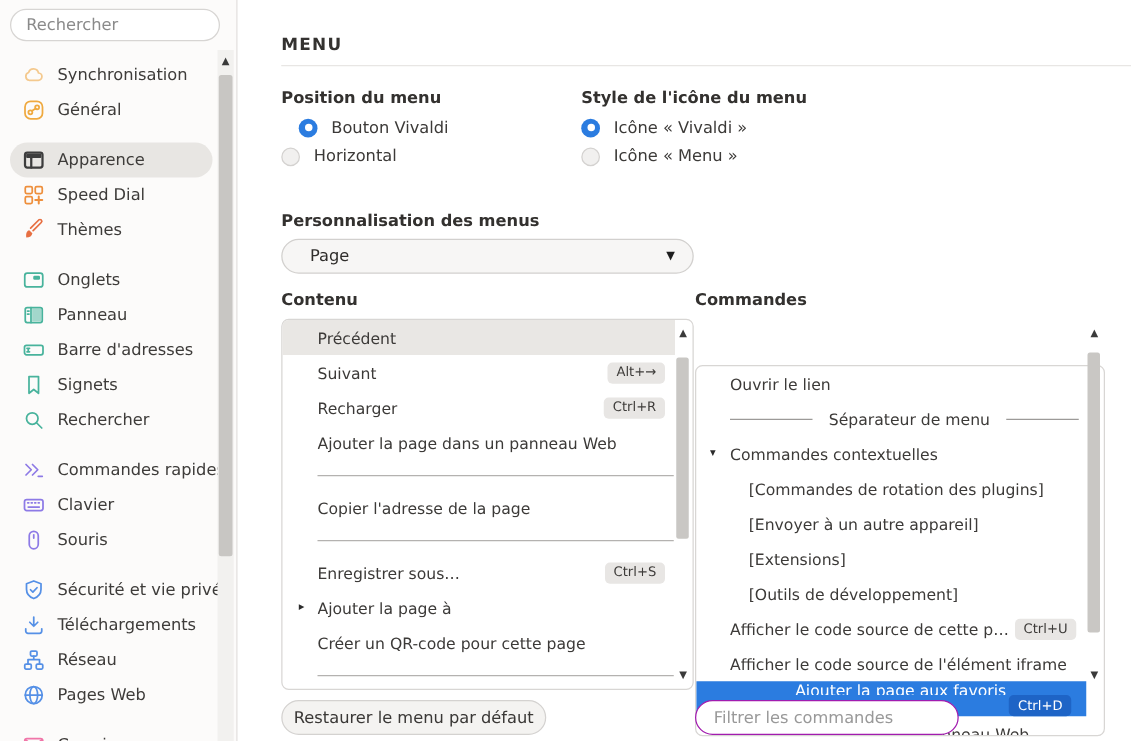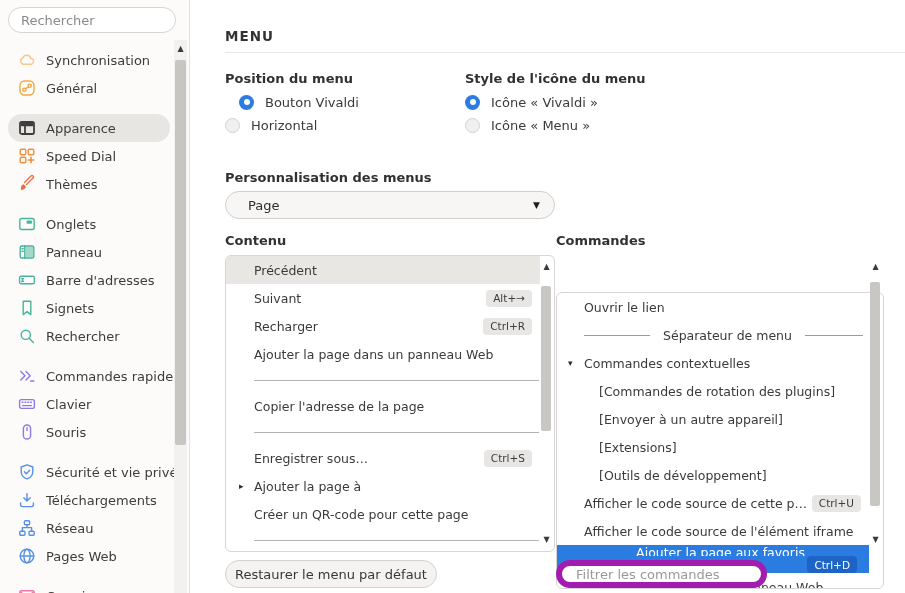--- a/index.html
+++ b/index.html
@@ -70,21 +70,21 @@
   #commandes-scroll{left:869px;}
   .list-scroll .thumb{position:absolute;left:1px;width:10px;background:#c9c7c4;border-radius:2px;}
   #contenu-scroll .thumb{top:30px;height:145px;}
   #commandes-scroll .thumb{top:26px;height:224px;}
 
   .restore-btn{position:absolute;left:225px;top:560px;width:212px;height:28px;box-sizing:border-box;
          border:1px solid #d4d2d0;border-radius:14px;background:#f4f3f1;font-size:13px;color:#3a3836;
          display:flex;align-items:center;justify-content:center;cursor:default;
          font-family:"DejaVu Sans","Liberation Sans",sans-serif;}
   .filter-input{position:absolute;left:556px;top:560px;width:211px;height:28px;box-sizing:border-box;
-         border:6px solid #a21caf;border-radius:14px;background:#fff;padding:0 14px;
+         border:1px solid #a21caf;border-radius:14px;background:#fff;padding:0 14px;
          font:13px "DejaVu Sans",sans-serif;color:#555;outline:none;}
   .filter-input::placeholder{color:#999;}
 </style>
 </head>
 <body>
 
 <div class="app">
 
   <aside class="sidebar">
     <input class="search-input" type="text" placeholder="Rechercher" style="">

